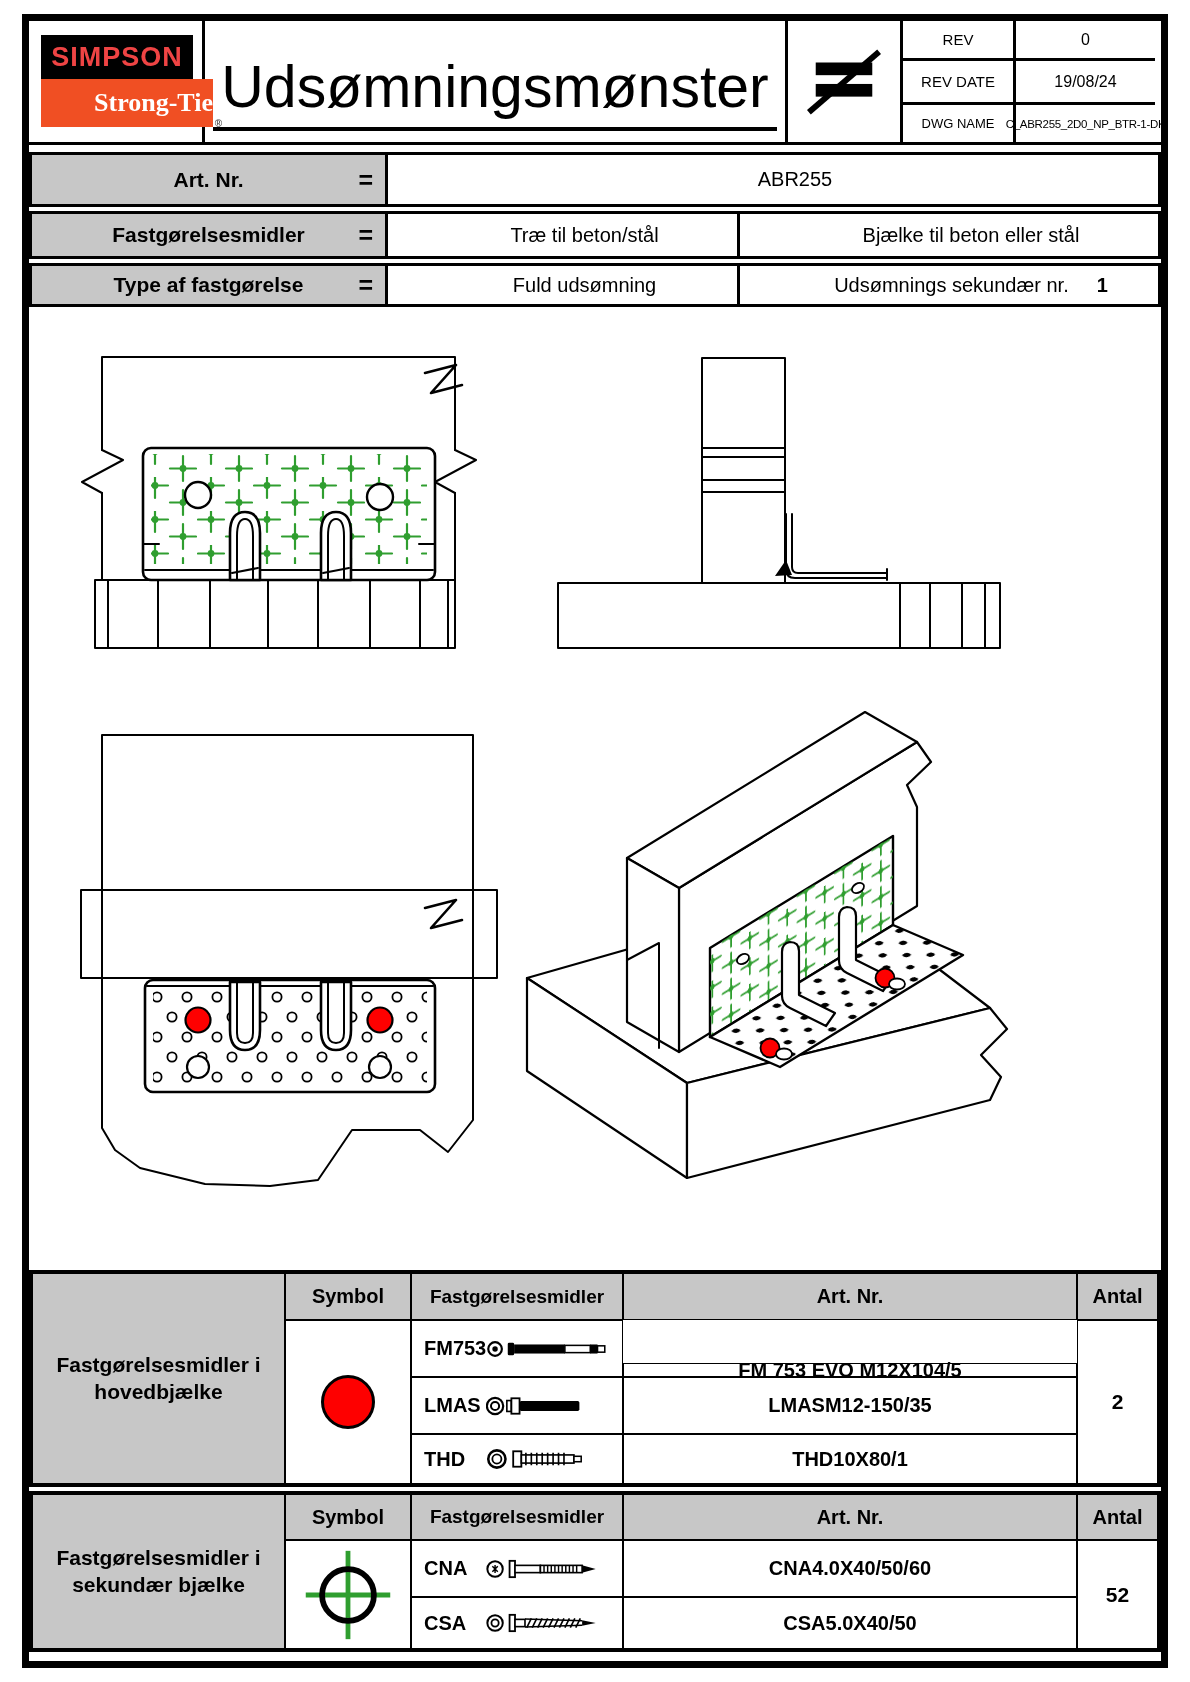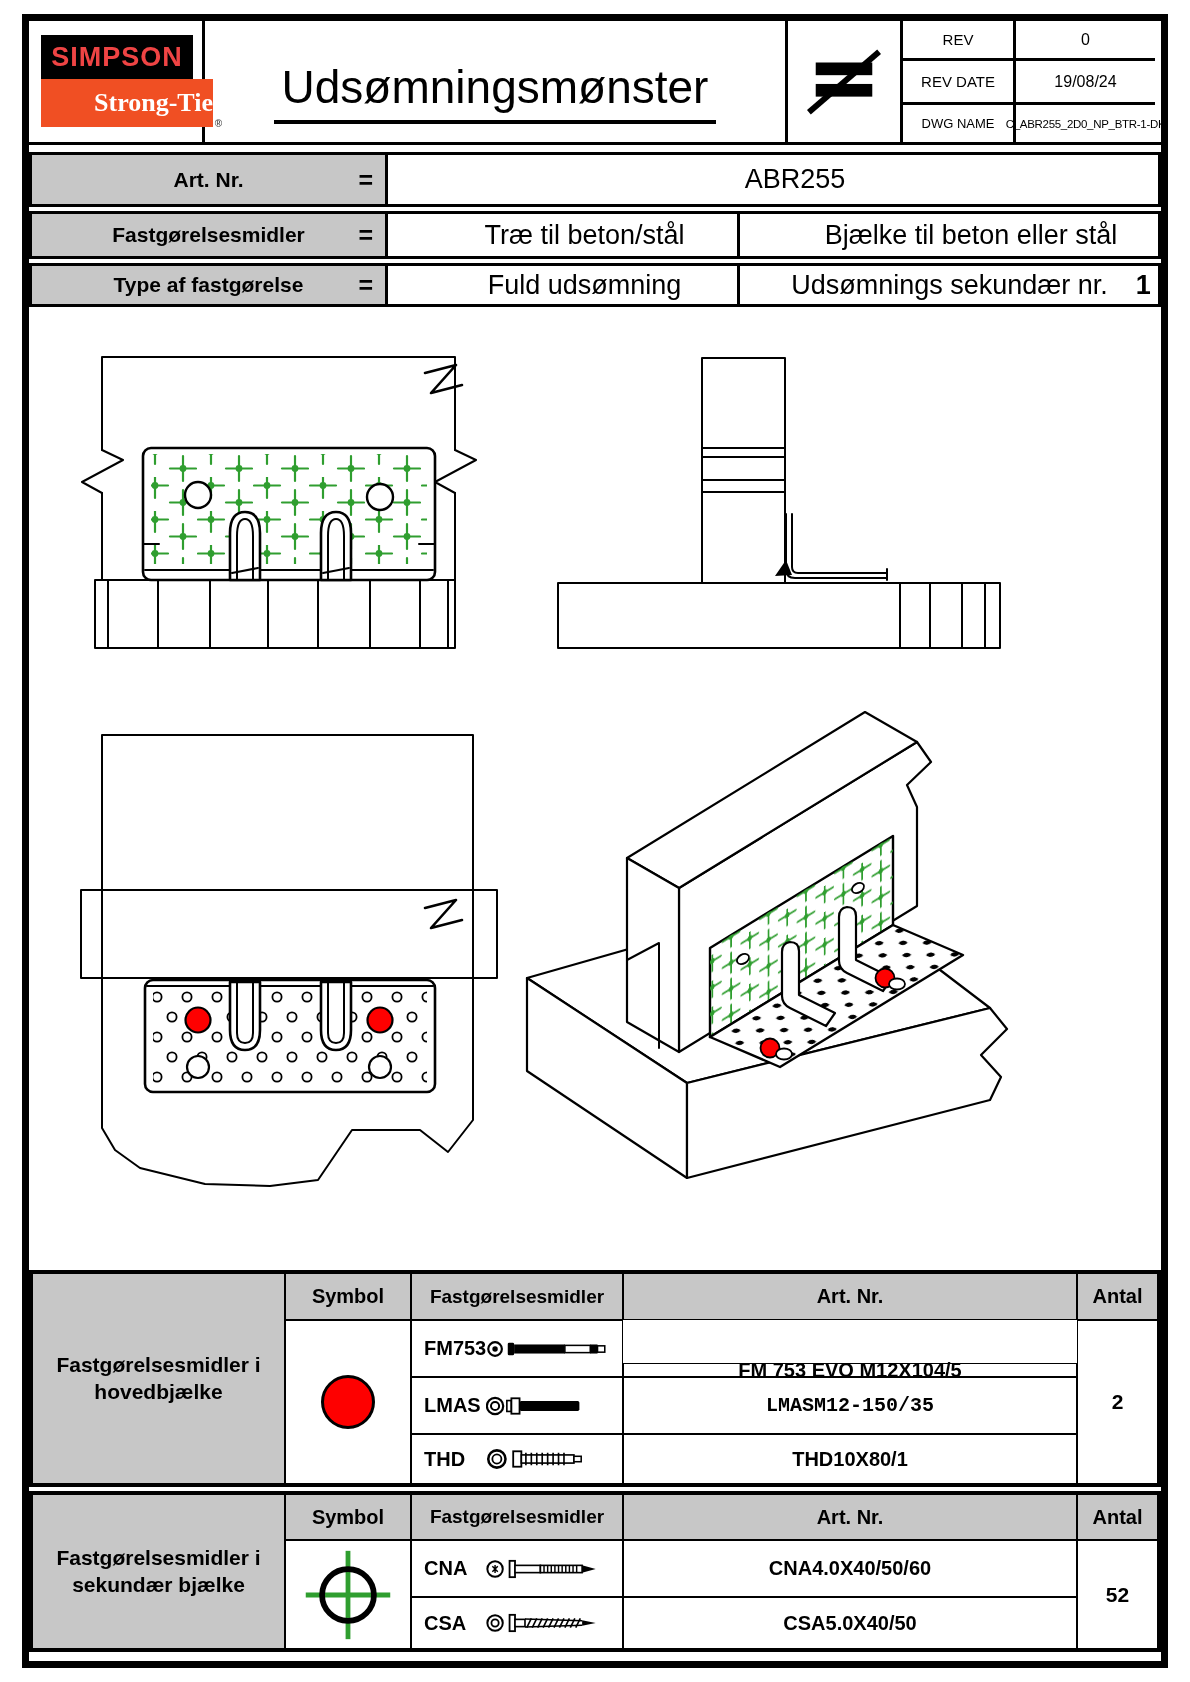--- a/index.html
+++ b/index.html
@@ -13,36 +13,36 @@
 
   
   .hband{left:29px;top:21px;width:1132px;height:124px;display:grid;grid-template-columns:176px 583px 115px 252px;border-bottom:3px solid #000;}
   .hcell{border-right:3px solid #000;position:relative;}
   .hcell.last{border-right:none;}
   .logo-wrap{padding:14px 0 0 12px;}
   .logo-top{width:152px;height:44px;background:#000;color:#ef4444;font-weight:bold;font-size:27px;letter-spacing:1px;display:flex;align-items:center;justify-content:center;}
   .logo-bottom{width:172px;height:48px;background:#f04f23;color:#fff;font-weight:bold;font-size:26px;font-family:"Liberation Serif",serif;display:flex;align-items:center;justify-content:flex-end;position:relative;}
   .logo-reg{position:absolute;right:-9px;bottom:-2px;font-size:10px;color:#555;font-family:"Liberation Sans",sans-serif;}
   .title-cell{display:flex;align-items:center;justify-content:center;}
-  .sheet-title{font-size:46px;border-bottom:4px solid #000;padding:0 8px 6px 8px;white-space:nowrap;margin-top:20px;}
+  .sheet-title{font-size:59px;border-bottom:4px solid #000;padding:0 8px 6px 8px;white-space:nowrap;margin-top:20px;}
   .proj-cell{display:flex;align-items:center;justify-content:center;}
   .rev-grid{display:grid;grid-template-columns:113px 139px;grid-template-rows:40px 44px auto;height:100%;}
   .rev-grid>div{border-left:0;border-bottom:3px solid #000;border-right:3px solid #000;display:flex;align-items:center;justify-content:center;}
   .rev-grid>div:nth-child(2n){border-right:none;}
   .rev-grid>div:nth-child(5),.rev-grid>div:nth-child(6){border-bottom:none;}
   .rev-lbl{font-size:15px;}
   .rev-val{font-size:16px;}
   .dwg-lbl{font-size:13px;}
   .dwg-val{font-size:11.5px;letter-spacing:-0.3px;white-space:nowrap;}
 
   
   .irow{left:29px;width:1132px;border:3px solid #000;display:grid;}
   .irow .lblc{background:var(--gray);border-right:3px solid #000;display:flex;align-items:center;justify-content:center;position:relative;font-weight:bold;font-size:21px;}
   .irow .eq{position:absolute;right:12px;top:50%;transform:translateY(-50%);font-weight:bold;font-size:25px;}
-  .irow .valc{display:flex;align-items:center;justify-content:center;font-size:27px;border-right:3px solid #000;padding-left:44px;}
+  .irow .valc{display:flex;align-items:center;justify-content:center;font-size:20px;border-right:3px solid #000;padding-left:44px;}
   .irow .valc.last{border-right:none;}
   .num{font-weight:bold;margin-left:28px;}
 
   
   .ftab{left:29px;width:1132px;border:3px solid #000;display:grid;grid-template-columns:253px 126px 212px 454px 81px;}
   .ftab>div{border:1.5px solid #000;display:flex;align-items:center;justify-content:center;}
   .gray{background:var(--gray);font-weight:bold;}
   .grp-lbl{font-size:21px;text-align:center;line-height:1.25;padding:0 18px;}
   .colhdr{font-size:20px;white-space:nowrap;}
   .colhdr.tight{font-size:19px;}
@@ -263,21 +263,21 @@
     <div class="fcell" style="grid-area:3/3/4/4;">
       <span class="fcode">LMAS</span>
       <svg width="150" height="34" viewBox="0 0 150 34">
         <circle cx="10" cy="17" r="9" stroke="#000" stroke-width="2.4" fill="#fff"></circle>
           <circle cx="10" cy="17" r="4.5" stroke="#000" stroke-width="2.2" fill="#fff"></circle>
         <rect x="23" y="11" width="5" height="12" fill="#fff" stroke="#000" stroke-width="1.8"></rect>
         <rect x="28" y="8.5" width="9" height="17" fill="#fff" stroke="#000" stroke-width="2"></rect>
         <rect x="37" y="11.5" width="66" height="11" rx="2" fill="#000"></rect>
       </svg>
     </div>
-    <div class="artv" style="grid-area:3/4/4/5;font-family:Liberation Mono, monospace;">LMASM12-150/35</div>
+    <div class="artv" style="grid-area:3/4/4/5;">LMASM12-150/35</div>
 
     <div class="fcell" style="grid-area:4/3/5/4;">
       <span class="fcode">THD</span>
       <svg width="150" height="34" viewBox="0 0 150 34">
         <circle cx="12" cy="17" r="9.5" stroke="#000" stroke-width="2.8" fill="#fff"></circle>
           <circle cx="12" cy="17" r="5" stroke="#000" stroke-width="2" fill="#fff"></circle>
         <rect x="30" y="8.5" width="9" height="17" fill="#fff" stroke="#000" stroke-width="2"></rect>
         <rect x="39" y="12.5" width="58" height="9" fill="#fff" stroke="#000" stroke-width="1.8"></rect>
         <path d="M44,10 V24 M50,10 V24 M56,10 V24 M62,10 V24 M68,10 V24 M74,10 V24 M80,10 V24 M86,10 V24" stroke="#000" stroke-width="1.8"></path>
         <rect x="97" y="14" width="8" height="6" fill="#fff" stroke="#000" stroke-width="1.7"></rect>

